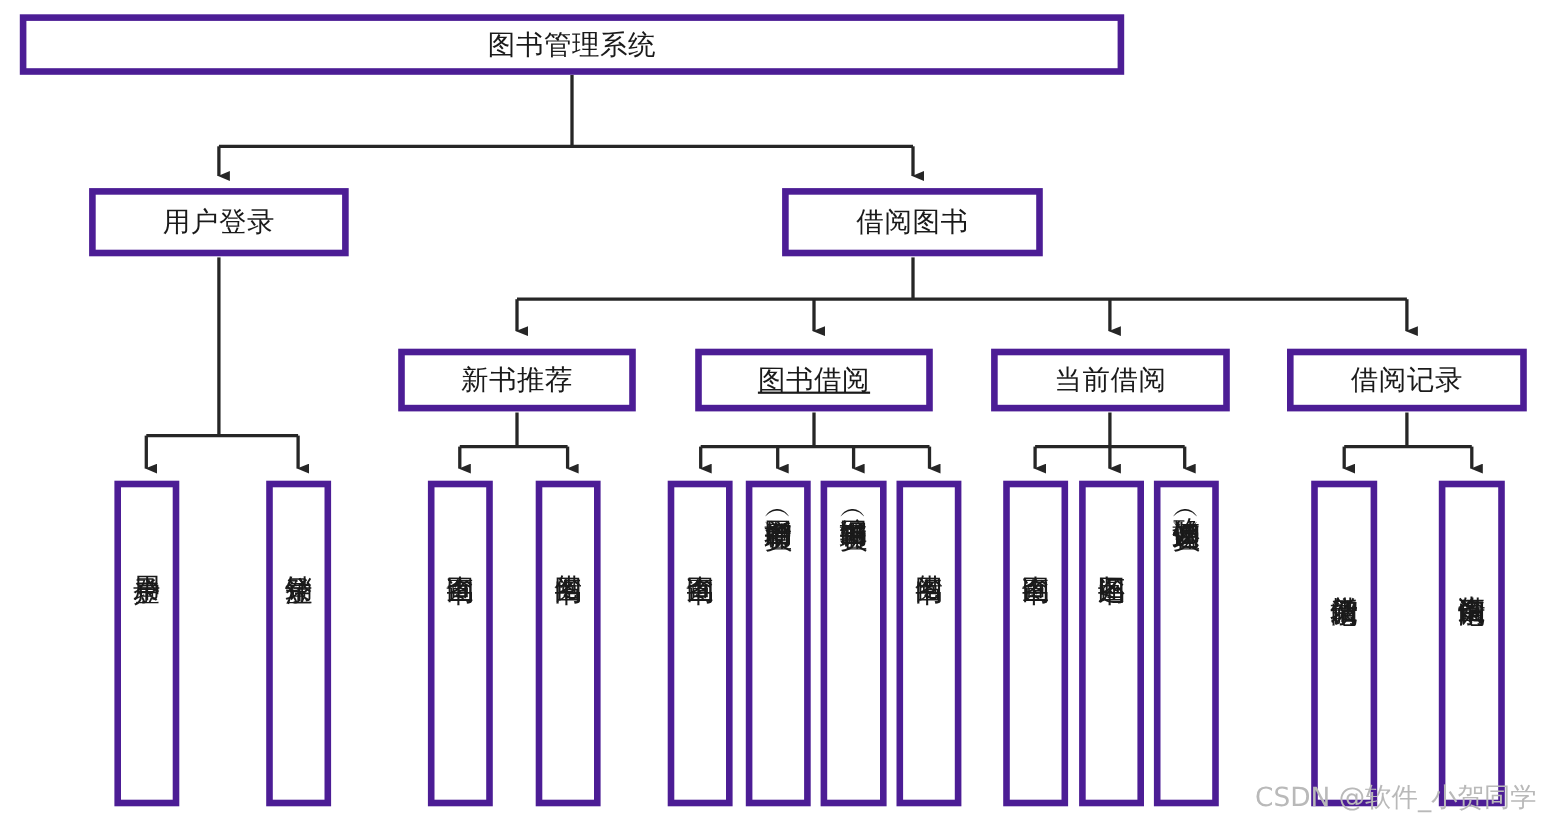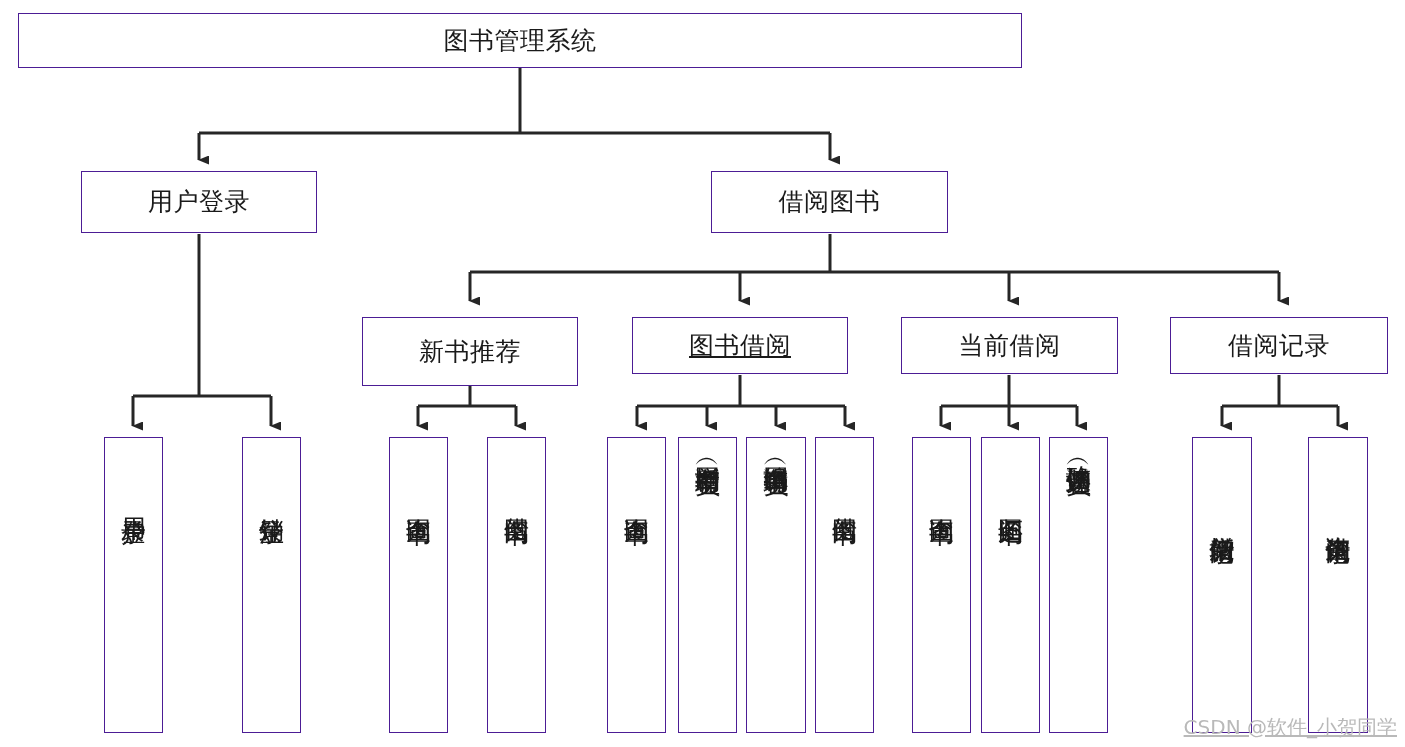--- a/index.html
+++ b/index.html
@@ -22,21 +22,21 @@
     position: absolute;
     left: 0;
     top: 0;
     width: 1405px;
     height: 747px;
   }
   .node {
     position: absolute;
     box-sizing: border-box;
     background: #ffffff;
-    border: 1px solid #4c1d95;
+    border: 6px solid #4c1d95;
     display: flex;
     align-items: center;
     justify-content: center;
     color: #1a1a1a;
     z-index: 2;
   }
   .node-label {
     display: block;
     text-align: center;
     line-height: 1.18;
@@ -61,26 +61,25 @@
   .node.vertical.mid .node-label {
     margin-top: 52px;
   }
   .node.vertical.midshort .node-label {
     margin-top: 70px;
   }
   .watermark {
     position: absolute;
     right: 8px;
     bottom: 6px;
-    font-size: 20px;
+    font-size: 24px;
     color: #b9b9b9;
     z-index: 5;
     white-space: nowrap;
     font-family: "DejaVu Sans", "Liberation Sans", sans-serif;
-    text-decoration: underline;
   }
 </style>
 </head>
 <body>
 
 <div id="diagram-root">
 
   <svg id="diagram-svg" viewBox="0 0 1405 747" xmlns="http://www.w3.org/2000/svg">
     <defs>
       <marker id="arrowhead" markerWidth="9" markerHeight="11" refX="4.5" refY="10" orient="auto" markerUnits="userSpaceOnUse">
@@ -139,21 +138,21 @@
   </div>
 
   <div class="node horizontal" style="left:81px; top:171px; width:236px; height:62px;">
     <span class="node-label">用户登录</span>
   </div>
 
   <div class="node horizontal" style="left:711px; top:171px; width:237px; height:62px;">
     <span class="node-label">借阅图书</span>
   </div>
 
-  <div class="node horizontal" style="left:362px; top:317px; width:216px; height:69px;">
+  <div class="node horizontal" style="left:362px; top:317px; width:216px; height:57px;">
     <span class="node-label">新书推荐</span>
   </div>
 
   <div class="node horizontal" style="left:632px; top:317px; width:216px; height:57px;text-decoration:underline;">
     <span class="node-label">图书借阅</span>
   </div>
 
   <div class="node horizontal" style="left:1170px; top:317px; width:218px; height:57px;">
     <span class="node-label">借阅记录</span>
   </div>

